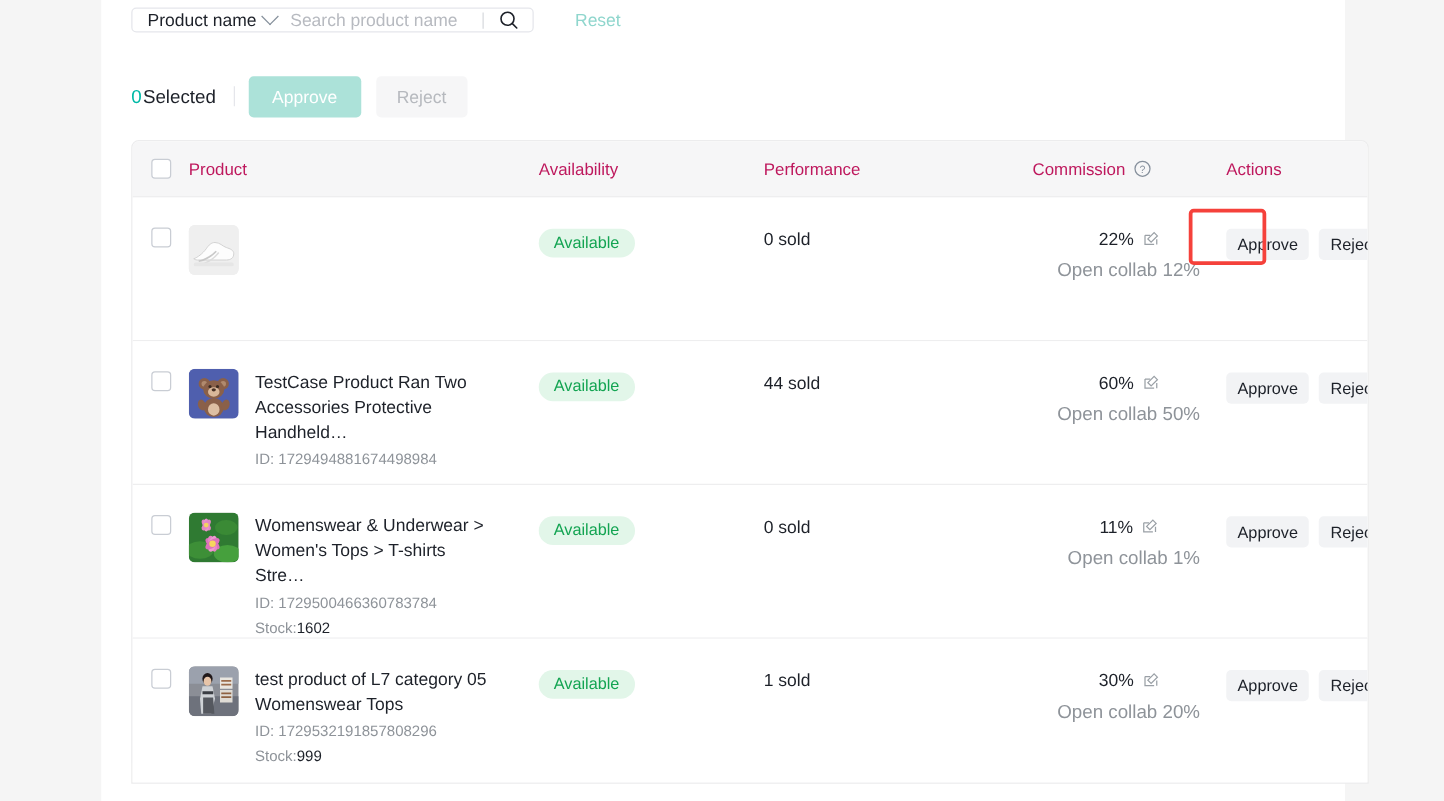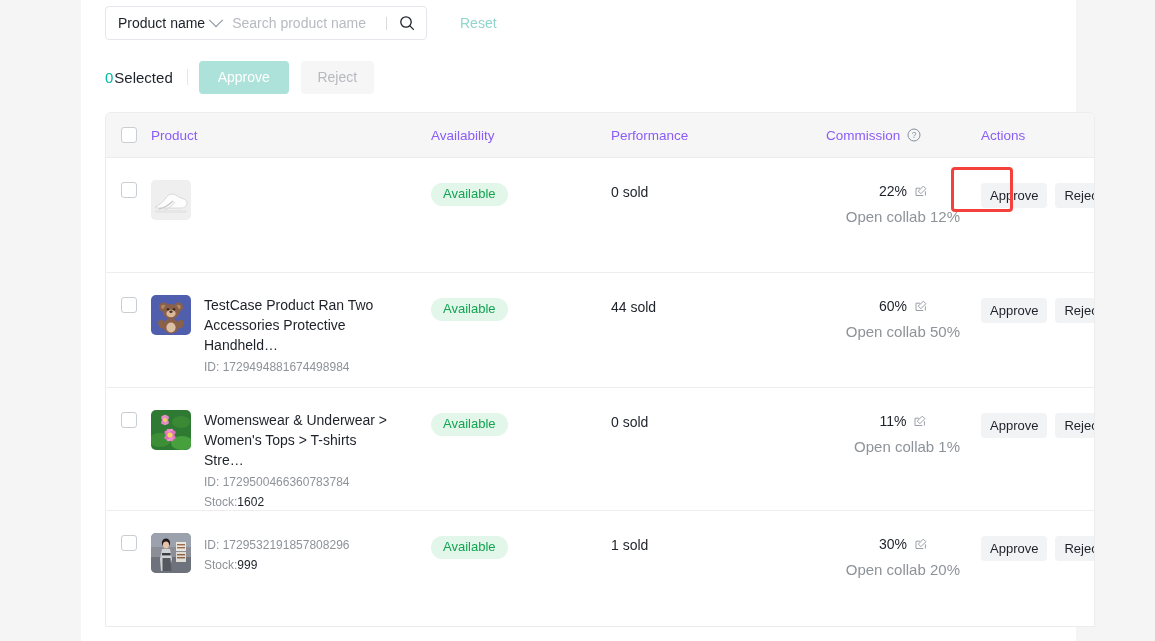--- a/index.html
+++ b/index.html
@@ -33,21 +33,21 @@
   .filter-bar {
     position: absolute;
     left: 24px; top: 6px;
     display: flex;
     align-items: center;
   }
   .search-wrap {
     display: flex;
     align-items: center;
     width: 322px;
-    height: 34px;
+    height: 20px;
     border: 1px solid #e5e6eb;
     border-radius: 4px;
     background: #fff;
     padding: 0 8px 0 12px;
   }
   .field-select {
     display: flex;
     align-items: center;
     gap: 6px;
     font-size: 14px;
@@ -155,21 +155,21 @@
   .c-prod   { width: 280px; flex: none; }
   .c-avail  { width: 180px; flex: none; }
   .c-perf   { width: 215px; flex: none; }
   .c-comm   { width: 155px; flex: none; }
   .c-act    { width: 113px; flex: none; }
 
   .thead .c-check { padding-top: 0; }
   .thead .c-prod  { padding-left: 0; }
   .th {
     font-size: 13.5px;
-    color: #8b5cf6;
+    color: #be185d;
     font-weight: normal;
     display: flex;
     align-items: center;
     gap: 7px;
   }
 
   .trow .c-check  { padding-top: 24px; }
   .trow .c-prod   { padding-top: 22px; display: flex; gap: 13px; }
   .trow .c-avail  { padding-top: 25px; }
   .trow .c-perf   { padding-top: 25px; }
@@ -465,20 +465,21 @@
     <rect x="26" y="21" width="8" height="1.4" fill="#8e6242"></rect>
     <rect x="26" y="24" width="8" height="1.4" fill="#8e6242"></rect>
     <ellipse cx="15" cy="10" rx="4.1" ry="4.6" fill="#20181a"></ellipse>
     <ellipse cx="15" cy="12" rx="3.1" ry="3.6" fill="#e7c4a8"></ellipse>
     <path d="M11 16h8l2 10-3 12h-8l-1-12z" fill="#cfd2d6"></path>
     <path d="M11.5 25h8l1 13h-9z" fill="#55585f"></path>
     <rect x="11" y="20" width="8.6" height="2.4" fill="#3a3d43"></rect>
   </svg>
               </div>
               <div>
+                <div class="p-name">test product of L7 category 05 Womenswear Tops</div>
                 <div class="p-meta"><span>ID: </span><span>1729532191857808296</span></div>
                 <div class="p-meta"><span>Stock:</span><span class="val">999</span></div>
               </div>
             </div>
             <div class="c-avail"><span class="badge">Available</span></div>
             <div class="c-perf"><span class="perf">1 sold</span></div>
             <div class="c-comm">
               <div class="comm-main">
                 <span>30%</span>
                 <svg class="edit-ico" viewBox="0 0 14 14">

